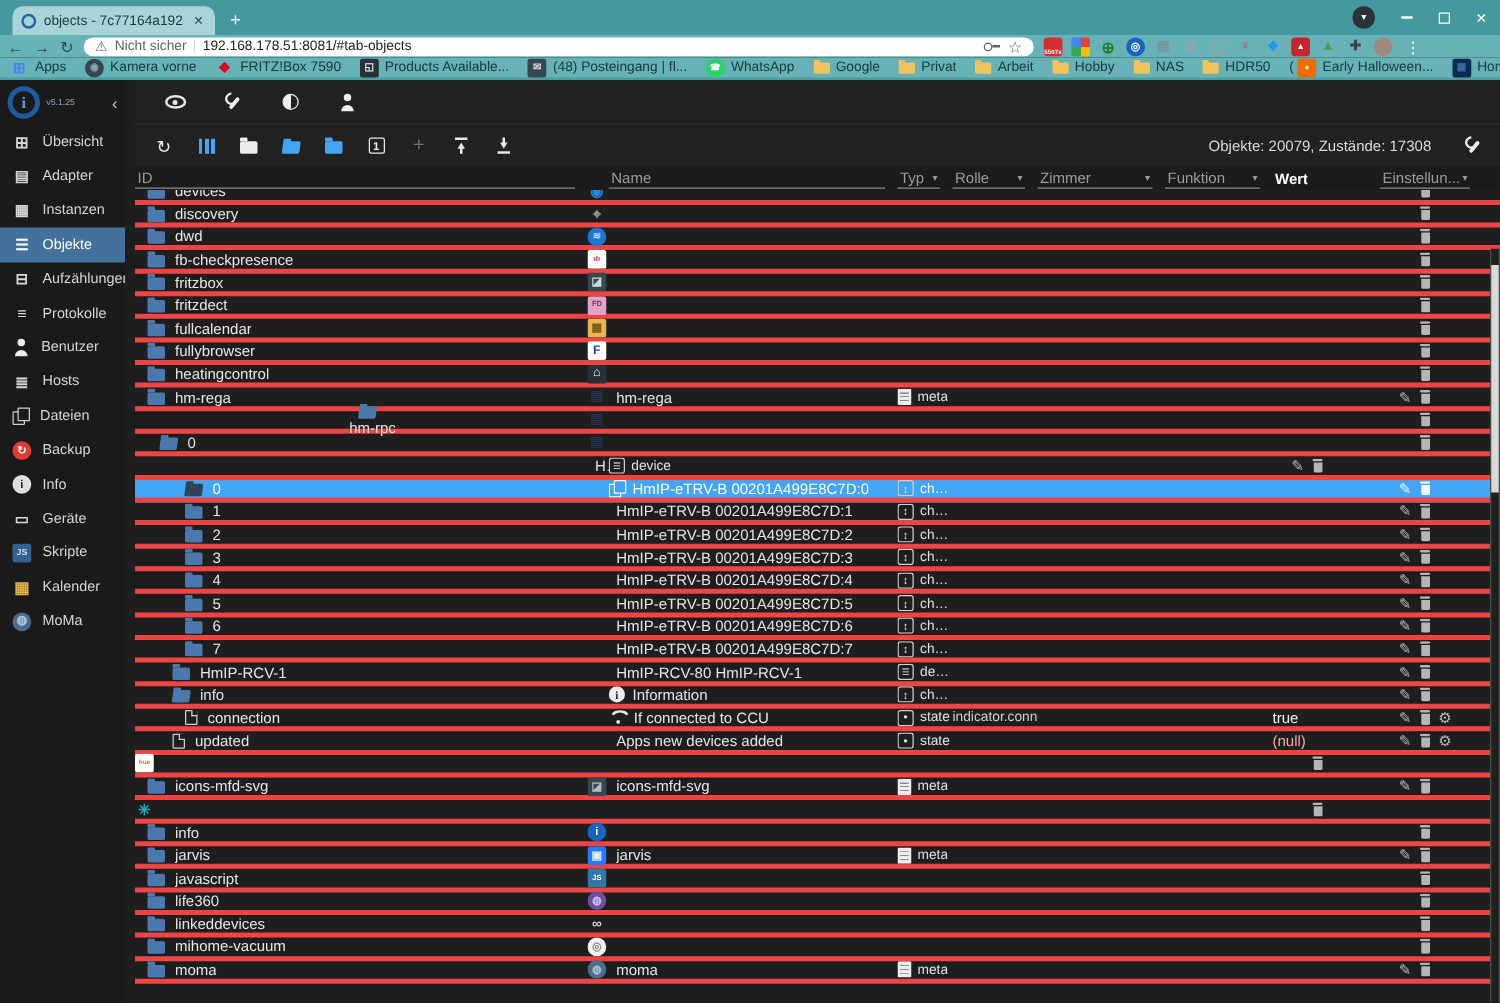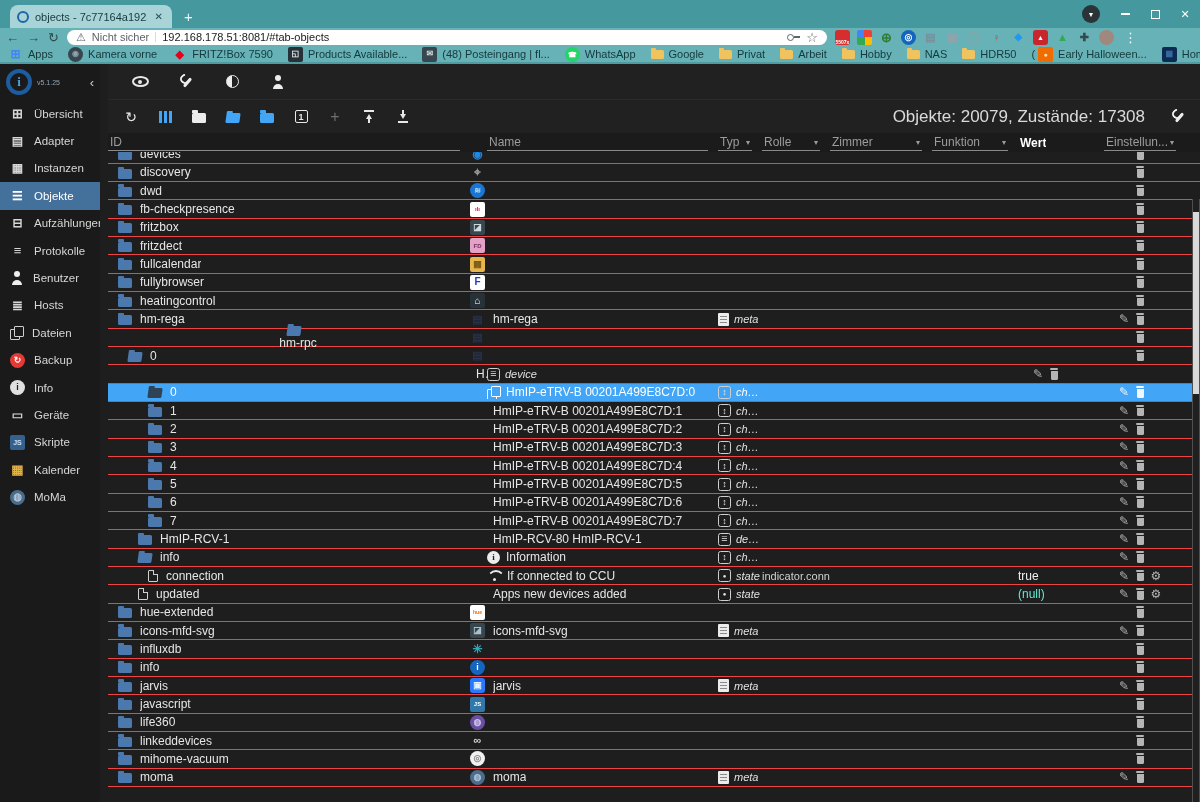--- a/index.html
+++ b/index.html
@@ -61,21 +61,21 @@
   .snav.sel{background:#44719c;color:#fff;}
   .sic{width:16px;height:16px;display:inline-flex;align-items:center;justify-content:center;font-weight:bold;flex:0 0 auto;}
 
   .main{flex:1;position:relative;background:#1e1e1e;padding-left:8px;}
   .appbar{height:36px;background:#212121;display:flex;align-items:center;gap:26px;padding-left:22px;border-bottom:1px solid #2a2a2a;}
   .abtn{display:inline-flex;align-items:center;justify-content:center;width:20px;height:20px;}
   .objbar{height:33px;background:#212121;display:flex;align-items:center;gap:16px;padding-left:14px;}
   .tbico{display:inline-flex;align-items:center;justify-content:center;width:18px;height:18px;
        font-size:14px;color:#e8e8e8;}
   .obj-sp{flex:1;}
-  .counter{font-size:17px;color:#dadada;padding-left:12px;}
+  .counter{font-size:12px;color:#dadada;padding-left:12px;}
   .objbar .i-wrench2{margin:0 14px 0 10px;}
 
   
   .i-eye{width:17px;height:11px;border:2px solid #e8e8e8;border-radius:50%;position:relative;}
   .i-eye::after{content:"";position:absolute;left:4.5px;top:1.5px;width:4px;height:4px;border-radius:50%;background:#e8e8e8;}
   .i-wrench,.i-wrench2{position:relative;width:15px;height:15px;display:inline-block;}
   .i-wrench::before,.i-wrench2::before{content:"";position:absolute;left:7px;top:3px;width:3px;height:11px;background:#ededed;border-radius:1.5px;transform:rotate(40deg);}
   .i-wrench::after,.i-wrench2::after{content:"";position:absolute;left:1px;top:0;width:6px;height:6px;border:2.5px solid #ededed;border-radius:50%;border-top-color:transparent;transform:rotate(45deg);}
   .i-theme{width:13px;height:13px;border:1.5px solid #ededed;border-radius:50%;background:linear-gradient(90deg,#ededed 0 50%,transparent 50%);}
   .i-user{position:relative;width:14px;height:14px;}
@@ -98,48 +98,48 @@
 
   
   .tgrid{display:grid;grid-template-columns:362px 17px 231px 44px 68px 102px 86px 86px 82px;align-items:center;}
   .thead{height:19px;background:#1b1b1b;}
   .hcell{display:flex;align-items:center;justify-content:space-between;height:16px;margin-right:10px;
        border-bottom:1px solid #8a8a8a;color:#9c9c9c;font-size:12px;padding:0 2px;}
   .hcell.nofilter{border-bottom:none;}
   .hcell.bold{color:#fff;font-weight:bold;}
   .hcaret{font-size:8px;color:#9c9c9c;}
   .tbody{height:650px;overflow:hidden;background:#1e1e1e;position:relative;}
-  .row{height:18.34px;border-bottom:1px solid #ef4444;color:#e6e6e6;font-size:12px;}
+  .row{height:18.34px;border-bottom:4px solid #ef4444;color:#e6e6e6;font-size:12px;}
   .row:first-child{margin-top:-6.5px;}
   .row.sel{background:#42a5f5;color:#fff;--ac:#f0f6fc;--fc:#2e4258;}
   .c-id,.c-name,.c-typ,.c-role,.c-val,.c-act{display:flex;align-items:center;white-space:nowrap;overflow:hidden;}
   .c-id .lbl{margin-left:8px;}
   .c-name .lbl{margin-left:6px;}
   .c-role{font-size:11px;color:#d0d0d0;}
   .row.sel .c-role{color:#fff;}
   .c-val{font-size:12px;color:#f0f0f0;}
-  .c-val.red{color:#5eead4;}
+  .c-val.red{color:#fca5a5;}
   .c-act{justify-content:flex-start;padding-left:12px;}
   .aslot{width:16px;display:flex;justify-content:center;align-items:center;}
   .i-edit{font-size:12px;color:var(--ac,#b5b5b5);line-height:1;}
   .i-gear{font-size:12px;color:var(--ac,#b5b5b5);line-height:1;}
   .i-del{position:relative;width:10px;height:12px;display:inline-block;}
   .i-del::before{content:"";position:absolute;left:1px;top:0;width:8px;height:2px;background:var(--ac,#b5b5b5);border-radius:1px;}
   .i-del::after{content:"";position:absolute;left:1.5px;top:3px;width:7px;height:8.5px;background:var(--ac,#b5b5b5);border-radius:0 0 1.5px 1.5px;}
   .i-doc{width:10px;height:12px;border:1.2px solid #d0d0d0;border-radius:1px;position:relative;flex:0 0 auto;}
   .i-doc::before{content:"";position:absolute;top:-1px;right:-1px;width:4px;height:4px;background:#1e1e1e;
        border-left:1.2px solid #d0d0d0;border-bottom:1.2px solid #d0d0d0;}
   .fi{display:inline-flex;align-items:center;justify-content:center;width:15px;height:15px;font-weight:bold;
        flex:0 0 auto;line-height:1;}
   .tbox{width:13px;height:13px;border:1px solid #cfcfcf;border-radius:2.5px;display:inline-flex;align-items:center;
        justify-content:center;color:#e8e8e8;flex:0 0 auto;}
   .t-meta{width:11px;height:13px;background:#ececec;border-radius:1px;position:relative;flex:0 0 auto;}
   .t-meta::after{content:"";position:absolute;left:2px;right:2px;top:3px;height:7px;
        background:repeating-linear-gradient(#8a8a8a 0 1px,transparent 1px 3px);}
-  .tlabel{font-size:11px;color:#e0e0e0;margin-left:5px;font-style:italic;}
+  .tlabel{font-size:11px;color:#e0e0e0;margin-left:5px;}
   .row.sel .tlabel{color:#fff;}
   .i-copy{position:relative;width:13px;height:13px;flex:0 0 auto;}
   .i-copy::before{content:"";position:absolute;left:0;top:3px;width:8px;height:9px;border:1.3px solid #fff;border-radius:1px;}
   .i-copy::after{content:"";position:absolute;left:3.5px;top:0;width:8px;height:9px;border:1.3px solid #fff;background:#42a5f5;border-radius:1px;}
   .i-info{width:13px;height:13px;border-radius:50%;background:#ececec;color:#1e1e1e;font-size:9px;font-weight:bold;
        display:inline-flex;align-items:center;justify-content:center;flex:0 0 auto;font-family:"Liberation Serif",serif;}
   .i-wifi{position:relative;width:14px;height:12px;flex:0 0 auto;}
   .i-wifi::before{content:"";position:absolute;left:0;top:0;width:14px;height:14px;border:2px solid #e8e8e8;border-radius:50%;
        clip-path:polygon(0 0,100% 0,50% 58%);}
   .i-wifi::after{content:"";position:absolute;left:5.5px;top:8px;width:3px;height:3px;border-radius:50%;background:#e8e8e8;}
@@ -1041,24 +1041,20 @@
             </span>
             <span class="aslot">
               <span class="i-del"></span>
             </span>
             <span class="aslot">
               <span class="i-gear">⚙</span>
             </span>
           </div>
         </div>
         <div class="row tgrid">
-          <div class="c-id" style="padding-left: 10px;">
-            <span class="i-folder"></span>
-            <span class="lbl nowrap">hue-extended</span>
-          </div>
           <div class="c-id">
             <span class="fi " style="background: rgb(255, 255, 255); color: rgb(239, 108, 0); border-radius: 2px; font-size: 5px;">hue</span>
           </div>
           <div class="c-name"></div>
           <div class="c-typ"></div>
           <div class="c-role nowrap"></div>
           <div class="c-role"></div>
           <div class="c-role"></div>
           <div class="c-val nowrap"></div>
           <div class="c-act">
@@ -1092,24 +1088,20 @@
             <span class="aslot">
               <span class="i-edit">✎</span>
             </span>
             <span class="aslot">
               <span class="i-del"></span>
             </span>
             <span class="aslot"></span>
           </div>
         </div>
         <div class="row tgrid">
-          <div class="c-id" style="padding-left: 10px;">
-            <span class="i-folder"></span>
-            <span class="lbl nowrap">influxdb</span>
-          </div>
           <div class="c-id">
             <span class="fi " style="color: rgb(34, 173, 196); border-radius: 2px; font-size: 12px;">✳</span>
           </div>
           <div class="c-name"></div>
           <div class="c-typ"></div>
           <div class="c-role nowrap"></div>
           <div class="c-role"></div>
           <div class="c-role"></div>
           <div class="c-val nowrap"></div>
           <div class="c-act">

